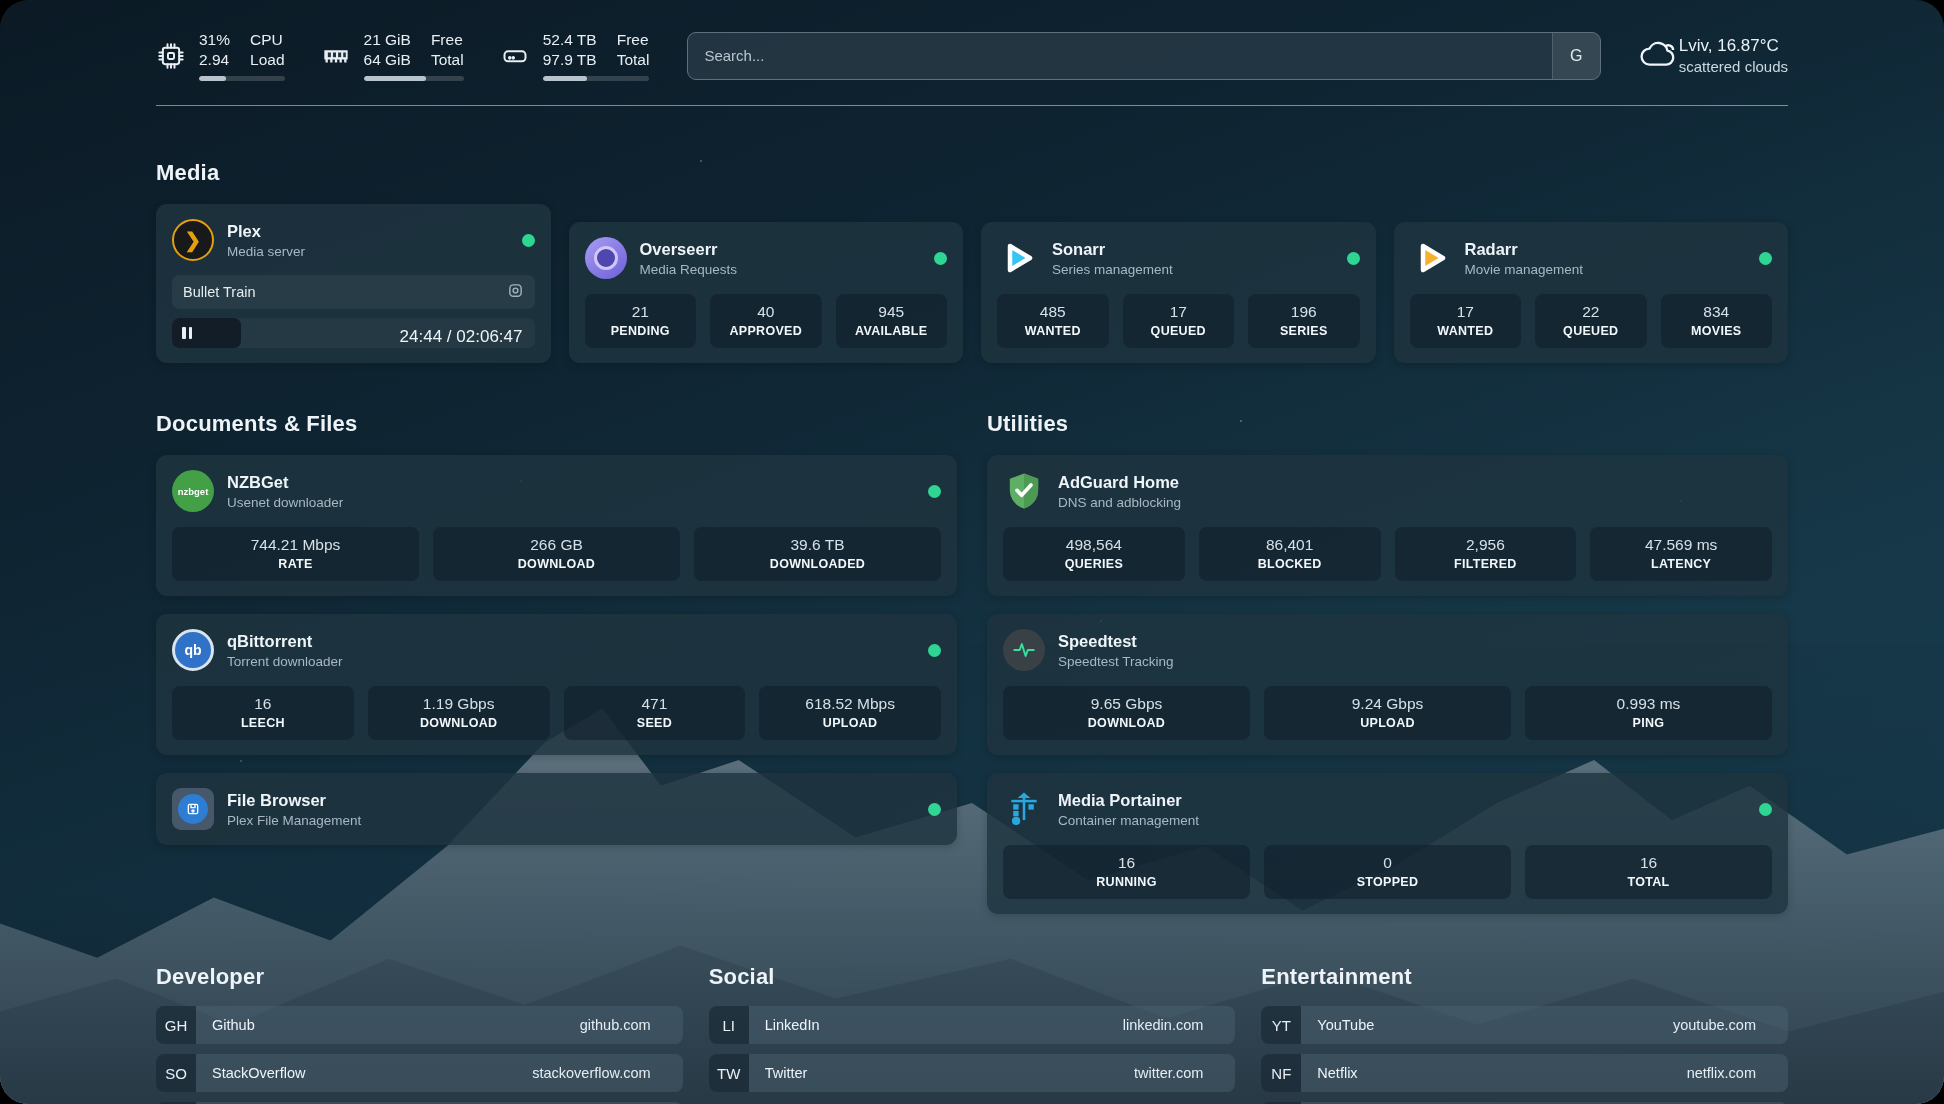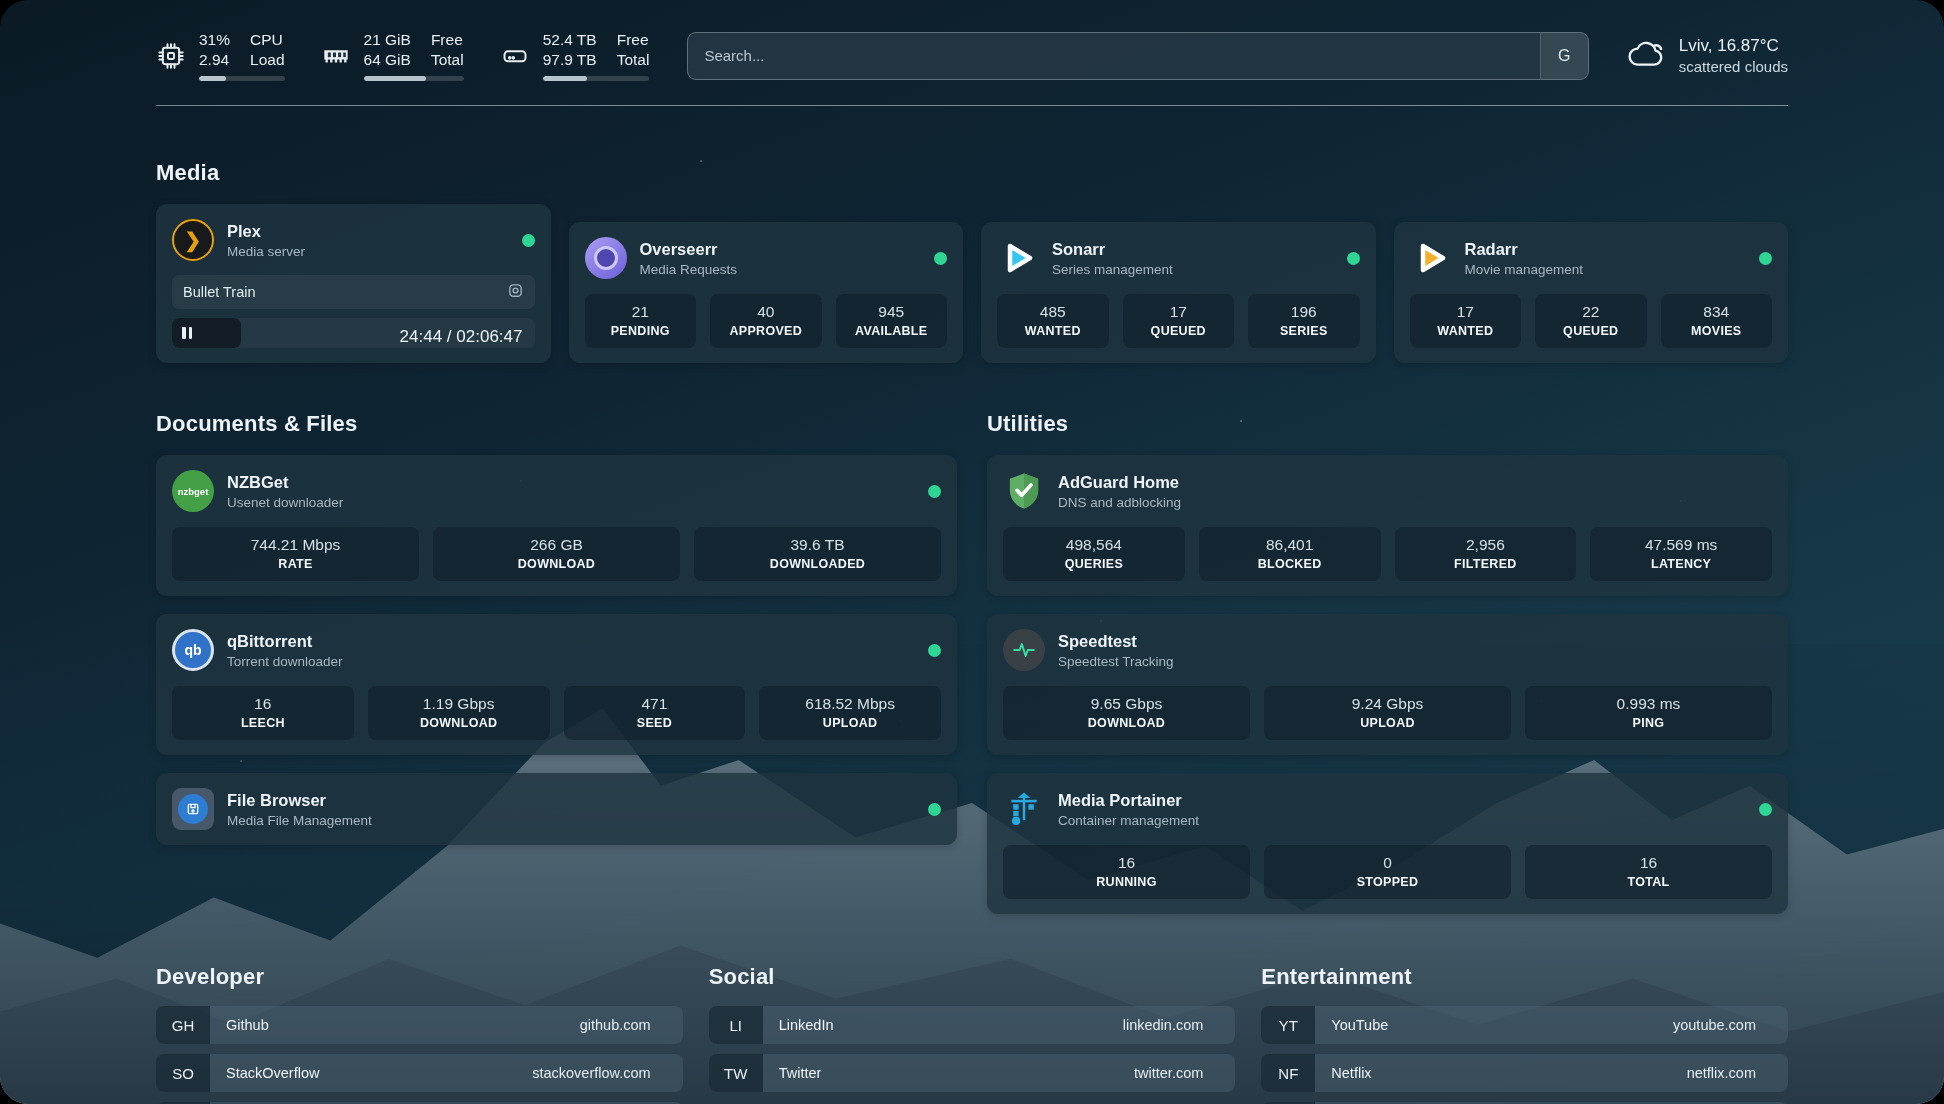--- a/index.html
+++ b/index.html
@@ -32,21 +32,21 @@
   .track{ margin-top:6px; height:5px; border-radius:3px; background:rgba(255,255,255,.16); overflow:hidden; }
   .fill{ height:100%; border-radius:3px; background:#b7c4cd; }
 
   .search-bar{ flex:1; display:flex; align-items:stretch; height:48px; background:rgba(38,56,68,.88);
     border:1px solid #5d707c; border-radius:9px; overflow:hidden; }
   .search-bar input{ flex:1; background:transparent; border:none; outline:none; color:#dfe8ee;
     font-size:15px; padding:0 16px; font-family:"Liberation Sans",sans-serif; }
   .search-bar input::placeholder{ color:#b9c6ce; }
   .g-btn{ width:48px; border:none; border-left:1px solid rgba(255,255,255,.14); background:rgba(255,255,255,.09);
     color:#e3ebf0; font-size:16px; cursor:pointer; font-family:"Liberation Sans",sans-serif; }
-  .weather{ display:flex; align-items:center; gap:12px; color:#eaf1f5; flex-shrink:0; }
+  .weather{ display:flex; align-items:center; color:#eaf1f5; flex-shrink:0; }
   .weather .w-loc{ font-size:17px; }
   .weather .w-cond{ font-size:15px; color:#ccd8df; margin-top:2px; }
 
   .divider{ margin-top:24px; border-bottom:1.5px solid rgba(214,228,236,.55); }
 
   
   h2{ font-size:22px; font-weight:600; color:#edf3f7; letter-spacing:.2px; }
   .media{ margin-top:54px; }
   .grid-4{ margin-top:18px; display:grid; grid-template-columns:repeat(4,1fr); gap:18px; }
   .two-col{ margin-top:48px; display:grid; grid-template-columns:1fr 1fr; gap:30px; align-items:start; }
@@ -86,21 +86,21 @@
   .qb-circle{ background:#2f72c8; border:3px solid #d9e4ee; color:#fff; font-size:14px; font-weight:700; }
   .speedtest-circle{ background:#3a4146; }
   .fb-square{ width:42px; height:42px; border-radius:9px; background:#46586a; display:flex; align-items:center; justify-content:center; }
   .fb-inner{ width:30px; height:30px; border-radius:50%; background:#2d7dd2; display:flex; align-items:center; justify-content:center; }
 
   
   .bookmarks{ margin-top:50px; display:grid; grid-template-columns:repeat(3,1fr); gap:26px; padding-bottom:44px; }
   .bm-group h2{ margin-bottom:16px; }
   .bm-item{ display:flex; align-items:stretch; height:38px; border-radius:8px; overflow:hidden;
     background:rgba(82,106,121,.38); margin-bottom:10px; cursor:pointer; }
-  .bm-abbr{ width:54px; background:rgba(9,24,34,.55); color:#e9eff4; font-size:15px;
+  .bm-abbr{ width:40px; background:rgba(9,24,34,.55); color:#e9eff4; font-size:15px;
     display:flex; align-items:center; justify-content:center; flex-shrink:0; }
   .bm-name{ flex:1; display:flex; align-items:center; padding-left:16px; color:#eef4f8; font-size:14.5px; }
   .bm-url{ display:flex; align-items:center; padding-right:32px; color:#e6edf2; font-size:14.5px; }
 </style>
 </head>
 <body>
 
 <div class="screen">
   <div class="wallpaper">
     <div class="stars"></div>
@@ -403,21 +403,21 @@
               <div class="fb-inner">
                 <svg width="16" height="16" viewBox="0 0 24 24" fill="none" stroke="#fff" stroke-width="2">
                   <rect x="5" y="5" width="14" height="14" rx="2"></rect>
                     <path d="M9 5v5h6V5"></path>
                     <circle cx="12" cy="15" r="1.6"></circle>
                 </svg>
               </div>
             </div>
             <div class="titles">
               <div class="card-title">File Browser</div>
-              <div class="card-sub">Media File Management</div>
+              <div class="card-sub">Plex File Management</div>
             </div>
             <div class="dot"></div>
           </div>
         </div>
       </section>
 
       <section>
         <h2>Utilities</h2>
 
         <div class="card">

